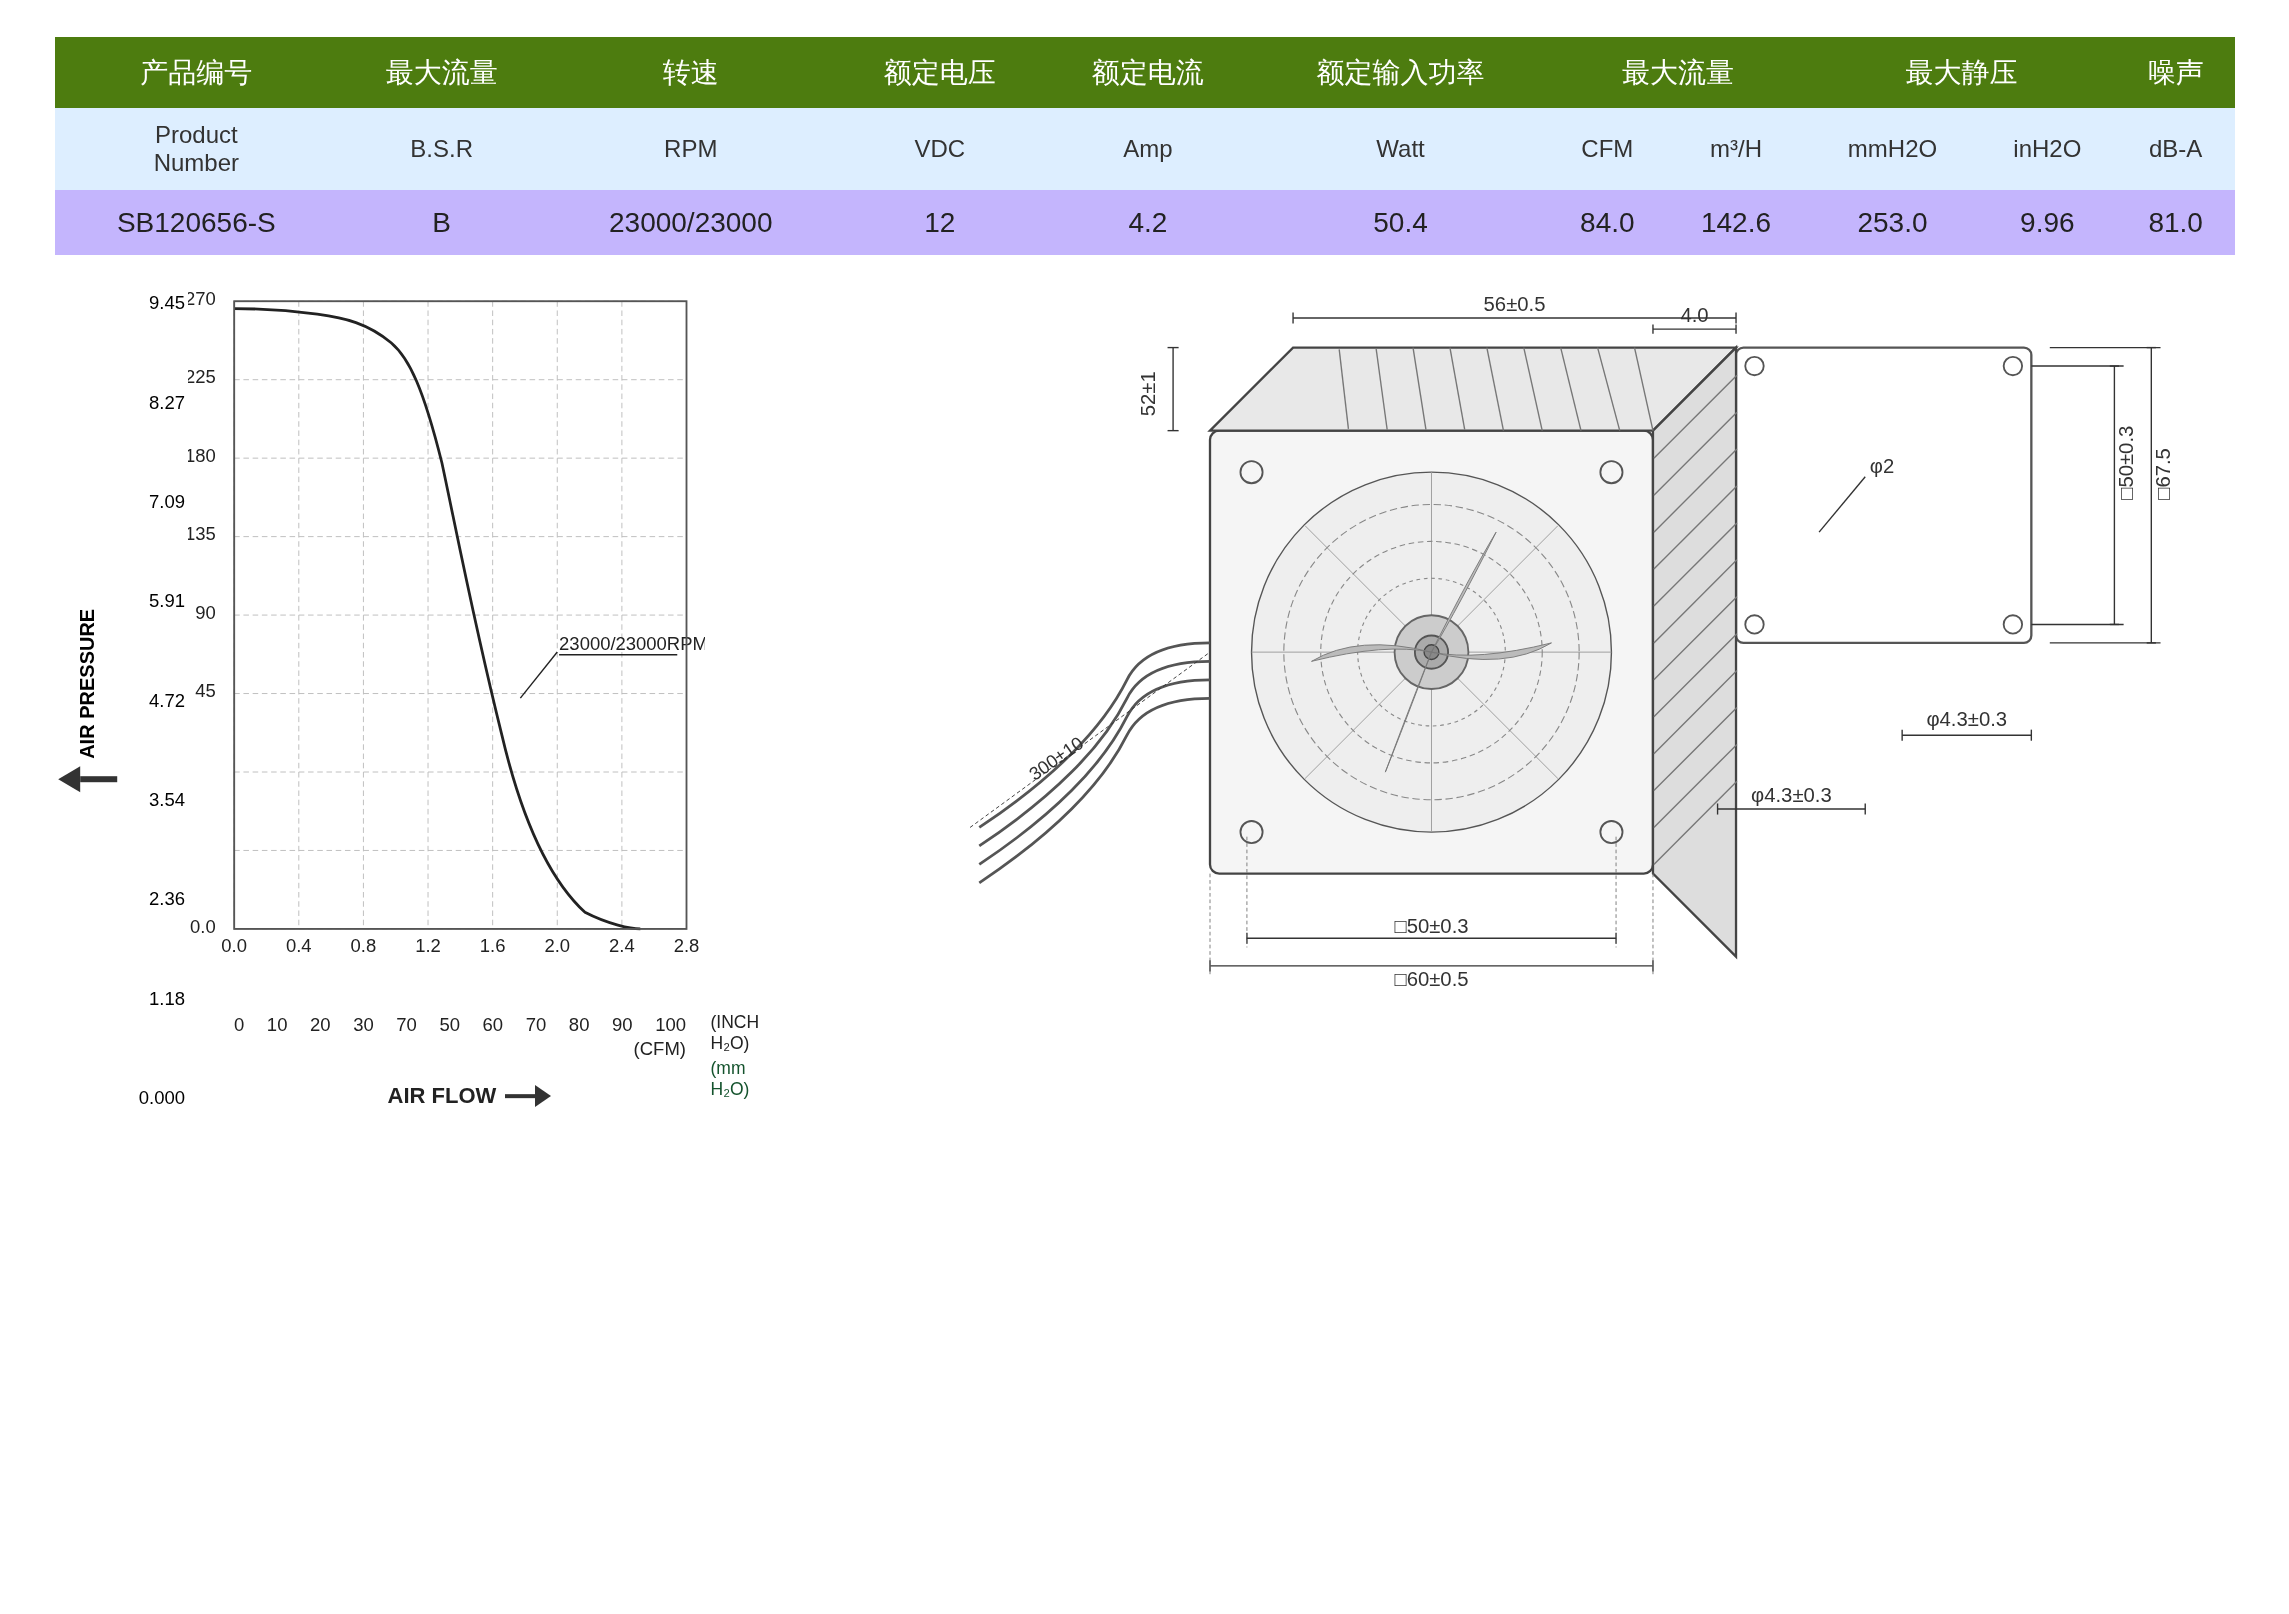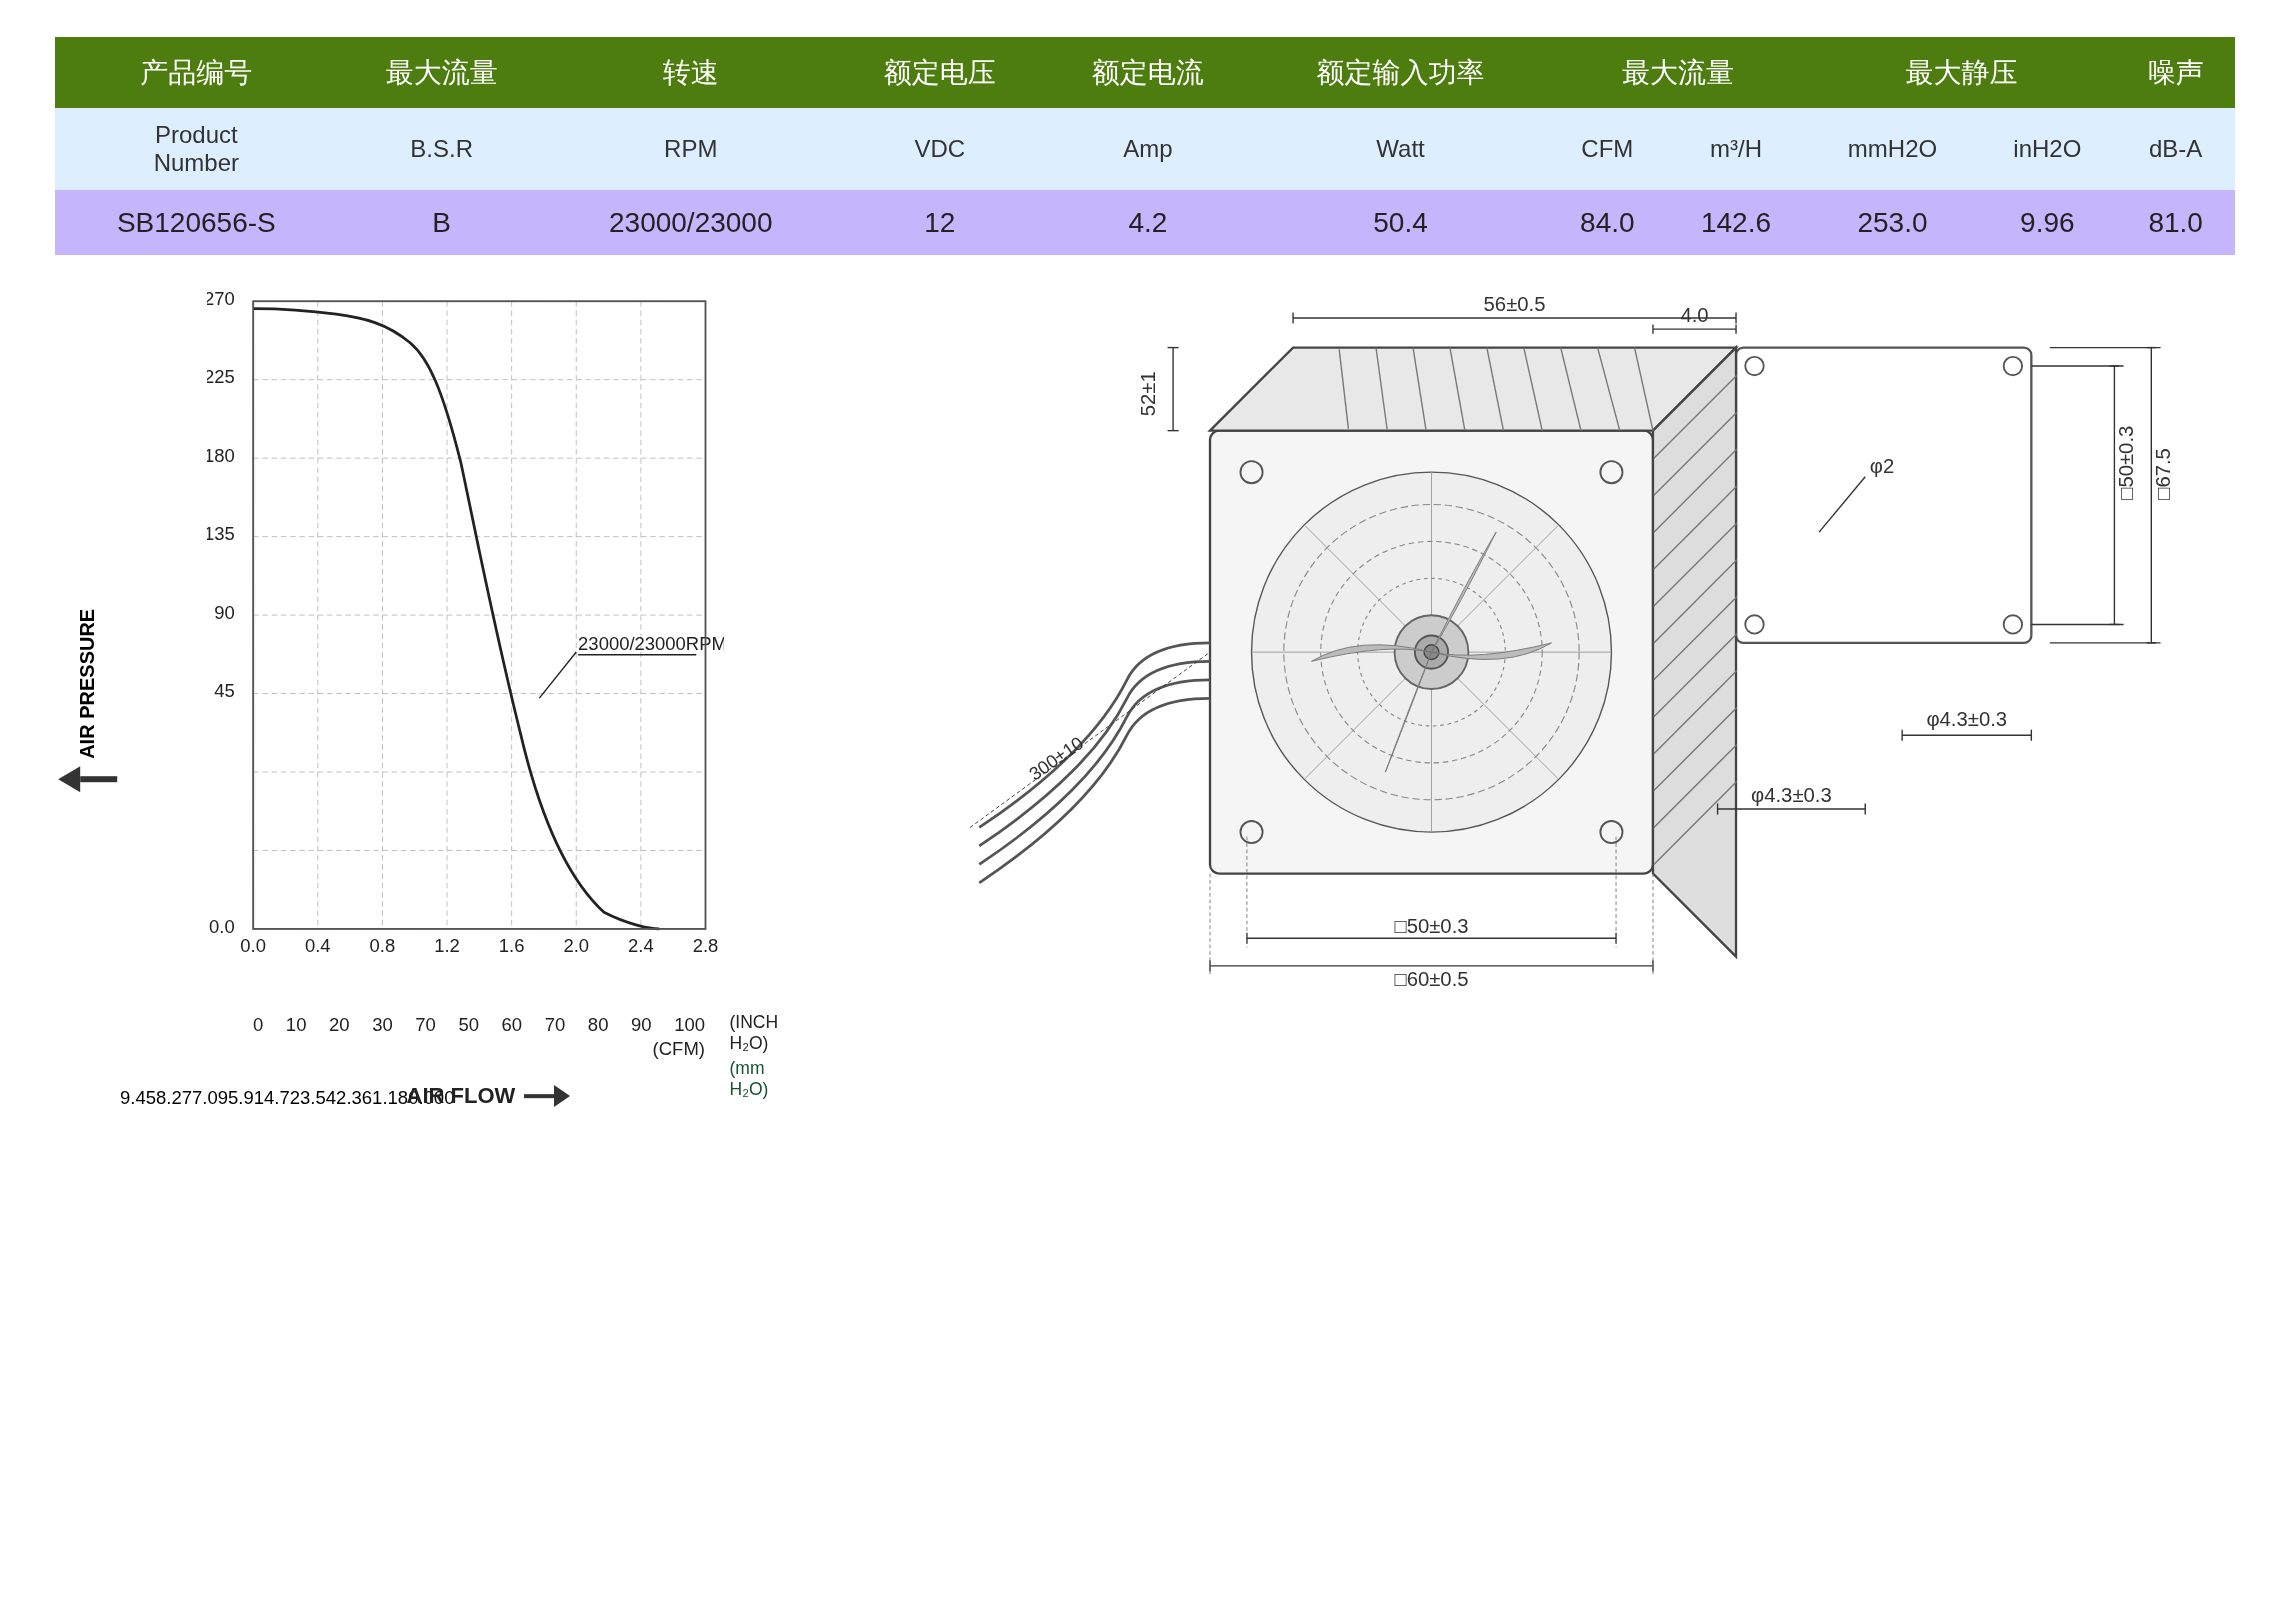--- a/index.html
+++ b/index.html
@@ -185,21 +185,21 @@
       <div style="display:flex; flex-direction:column; align-items:center; justify-content:center; width:65px; margin-right:0px;">
         <div style="transform:rotate(-90deg); white-space:nowrap; font-size:20px; font-weight:bold; display:flex; align-items:center; gap:7.4px;">
           <div style="display:flex;flex-direction:column;align-items:center;">
             <div style="width:0;height:0;border-left:13px solid transparent;border-right:13px solid transparent;border-bottom:22px solid #333;"></div>
             <div style="width:5.5px;height:37px;background:#333;"></div>
           </div>
           <span>AIR PRESSURE</span>
         </div>
       </div>
 
-      <div style="display:flex; justify-content:space-between; align-items:flex-end; padding-bottom:0px; width:65px; margin-right:22px;">
+      <div style="display:flex; flex-direction:column; justify-content:space-between; align-items:flex-end; padding-bottom:0px; width:65px; margin-right:3px;">
         <span style="font-size:18.5px;">9.45</span>
         <span style="font-size:18.5px;">8.27</span>
         <span style="font-size:18.5px;">7.09</span>
         <span style="font-size:18.5px;">5.91</span>
         <span style="font-size:18.5px;">4.72</span>
         <span style="font-size:18.5px;">3.54</span>
         <span style="font-size:18.5px;">2.36</span>
         <span style="font-size:18.5px;">1.18</span>
         <span style="font-size:18.5px;">0.000</span>
       </div>

